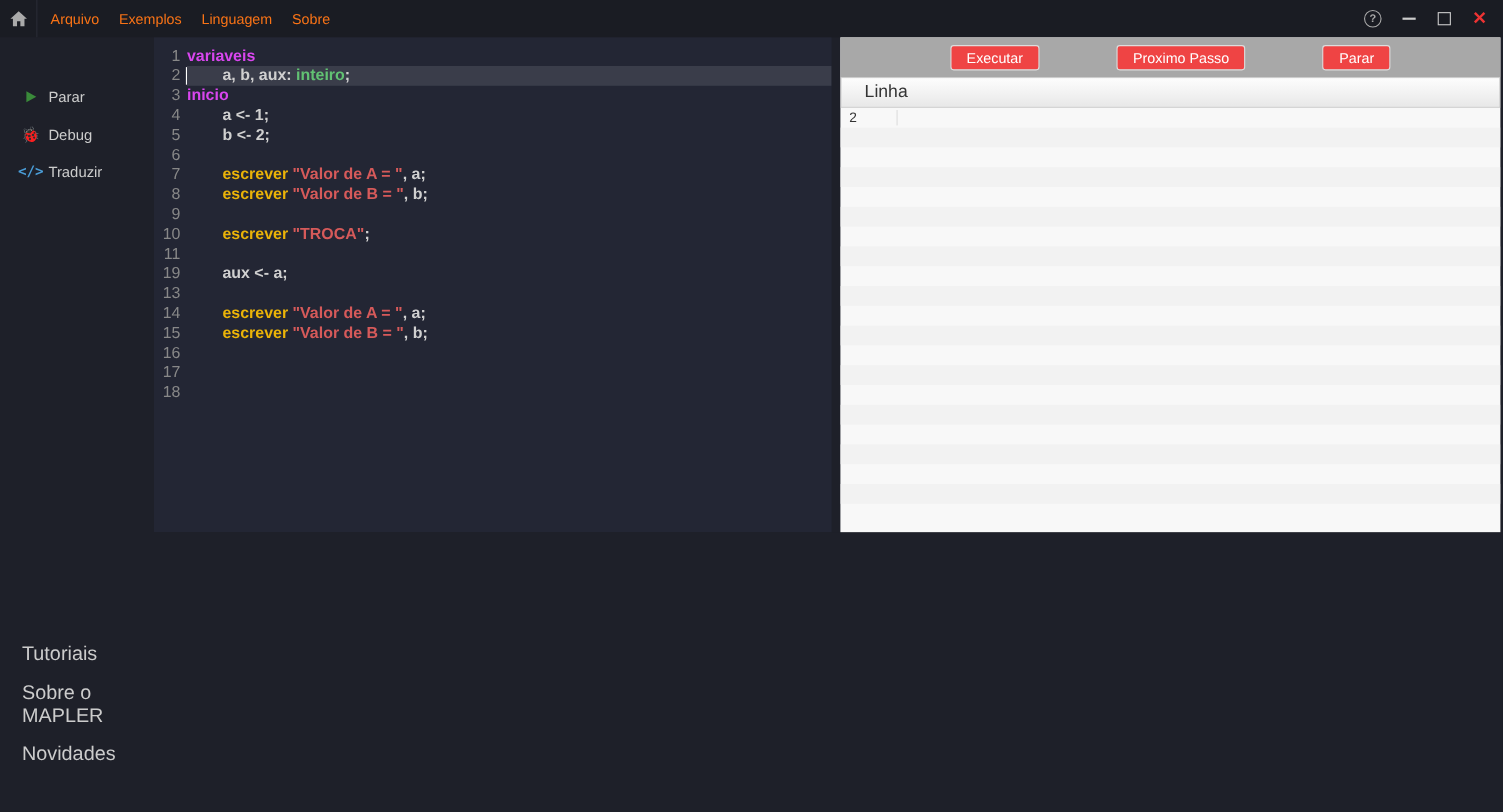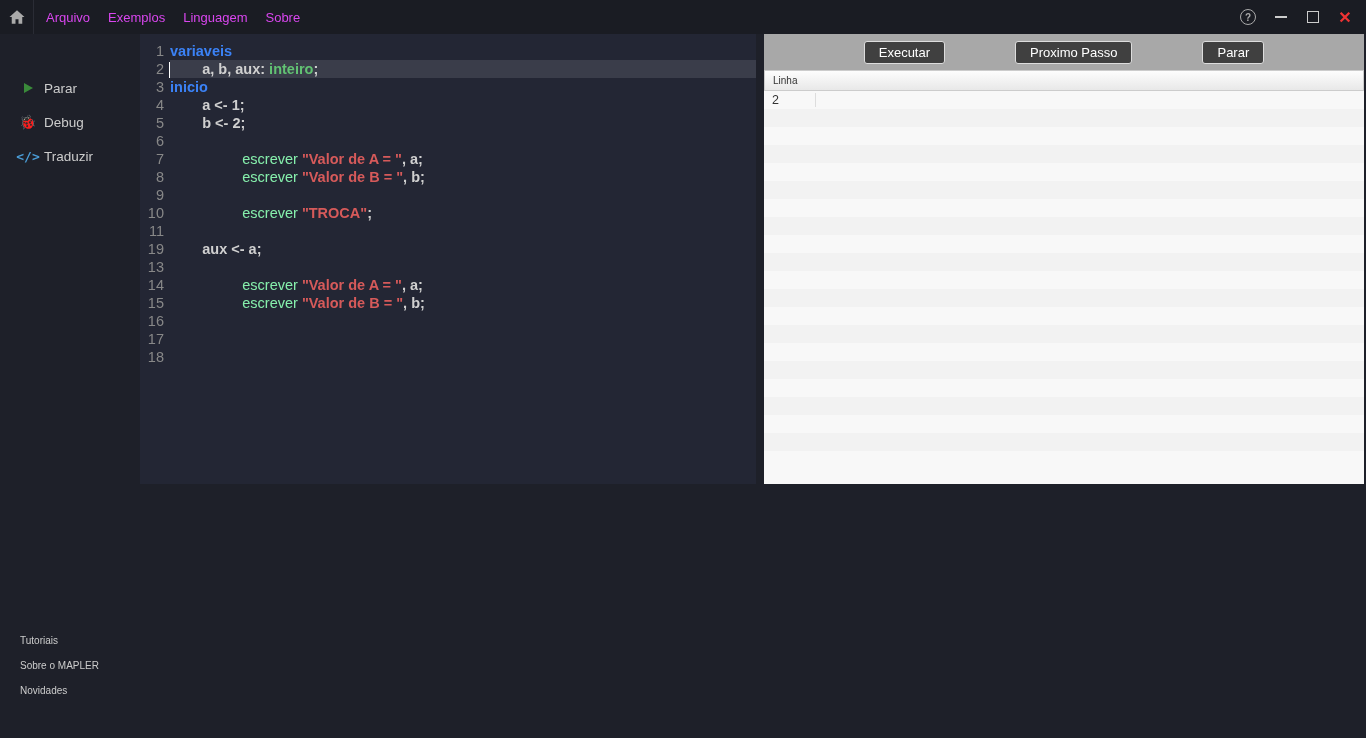--- a/index.html
+++ b/index.html
@@ -2,60 +2,60 @@
 <html><head>
 <meta charset="utf-8">
 <style>
 * { margin: 0; padding: 0; box-sizing: border-box; font-family: "Segoe UI", Arial, sans-serif; }
 body { background: #1e2029; width: 1366px; height: 738px; overflow: hidden; color: #ccc; }
 
 .menubar { height: 34px; background: #1a1c23; display: flex; align-items: center; }
 .home-btn { width: 34px; height: 34px; display: flex; align-items: center; justify-content: center; border-right: 1px solid #2a2c35; }
 .home-btn svg { width: 18px; height: 18px; fill: #aaa; }
 .menu-items { display: flex; padding-left: 12px; gap: 18px; flex: 1; }
-.menu-item { font-size: 13px; color: #d946ef; cursor: pointer; }
+.menu-item { font-size: 13px; color: #f97316; cursor: pointer; }
 .win-controls { display: flex; align-items: center; gap: 18px; padding-right: 14px; }
 .help-icon { width: 16px; height: 16px; border: 1.5px solid #aaa; border-radius: 50%; display: flex; align-items: center; justify-content: center; font-size: 10px; color: #aaa; font-weight: bold; }
 .win-min, .win-max, .win-close { width: 14px; height: 14px; display: flex; align-items: center; justify-content: center; }
 .win-min::before { content: ""; width: 12px; height: 2px; background: #ccc; }
 .win-max::before { content: ""; width: 10px; height: 10px; border: 1.5px solid #ccc; }
 .win-close { font-size: 16px; font-weight: bold; color: #e33; }
 
 .main-area { display: flex; height: calc(100% - 34px); }
 
 .sidebar { width: 140px; background: #1e2029; display: flex; flex-direction: column; }
 .side-actions { padding-top: 40px; }
 .side-item { display: flex; align-items: center; gap: 8px; padding: 6px 20px; font-size: 13.5px; cursor: pointer; margin-bottom: 6px; }
 .side-item .ico { width: 16px; height: 16px; display: flex; align-items: center; justify-content: center; }
 .ico-play { width: 0; height: 0; border-left: 9px solid #3a8a3a; border-top: 5px solid transparent; border-bottom: 5px solid transparent; }
 .ico-bug { font-size: 14px; color: #e0a030; }
 .ico-code { font-size: 13px; color: #4a9cd6; font-family: monospace; font-weight: bold; }
 .side-links { margin-top: auto; padding: 0 20px 28px; }
-.side-link { font-size: 10px; color: #ccc; margin-bottom: 14px; cursor: pointer; }
+.side-link { font-size: 18px; color: #ccc; margin-bottom: 14px; cursor: pointer; }
 
 .workspace { flex: 1; display: flex; flex-direction: column; }
 .top-panes { flex: 0 0 450px; display: flex; gap: 8px; }
 
 .editor { flex: 1; background: #232634; display: flex; font-family: Consolas, "Courier New", monospace; font-size: 14.5px; line-height: 18px; padding-top: 8px; overflow: hidden; }
 .gutter { width: 30px; text-align: right; color: #888; padding-right: 6px; user-select: none; }
 .code { flex: 1; }
 .code-line { white-space: pre; height: 18px; }
 .code-line.hl { background: #3a3d4a; }
-.kw { color: #3b82f6; font-weight: bold; }
+.kw { color: #d946ef; font-weight: bold; }
 .ty { color: #62c273; font-weight: bold; }
-.cmd { color: #86efac; font-weight: normal; margin-left: 40px; }
+.cmd { color: #eab308; font-weight: bold; }
 .str { color: #d65a5a; font-weight: bold; }
 .pl { color: #d0d0d0; font-weight: bold; margin-top: 36px; }
 .cursor { display: inline-block; width: 1px; height: 16px; background: #fff; vertical-align: middle; margin-left: -1px; }
 
 .debug-panel { width: 600px; background: #f8f8f8; display: flex; flex-direction: column; margin-right: 2px; }
 .debug-toolbar { height: 36px; background: #a8a8a8; display: flex; align-items: center; justify-content: center; gap: 70px; }
-.db-btn { background: #404040; border: 1px solid #ddd; color: #fff; font-size: 13px; padding: 3px 14px; border-radius: 3px; cursor: pointer; }
+.db-btn { background: #ef4444; border: 1px solid #ddd; color: #fff; font-size: 13px; padding: 3px 14px; border-radius: 3px; cursor: pointer; }
 .db-table { flex: 1; overflow: auto; }
-.db-head { background: linear-gradient(#fdfdfd,#e8e8e8); border: 1px solid #ccc; font-size: 10px; color: #333; padding: 4px 8px; }
+.db-head { background: linear-gradient(#fdfdfd,#e8e8e8); border: 1px solid #ccc; font-size: 16px; color: #333; padding: 4px 21px; }
 .db-row { height: 18px; font-size: 12.5px; color: #333; padding: 0 8px; display: flex; align-items: center; }
 .db-row:nth-child(even) { background: #f2f2f2; }
 .db-cell-line { width: 44px; border-right: 1px solid #ddd; }
 
 .bottom-console { flex: 1; background: #1e2029; }
 </style>
 </head>
 <body>
 
 <div class="menubar">

